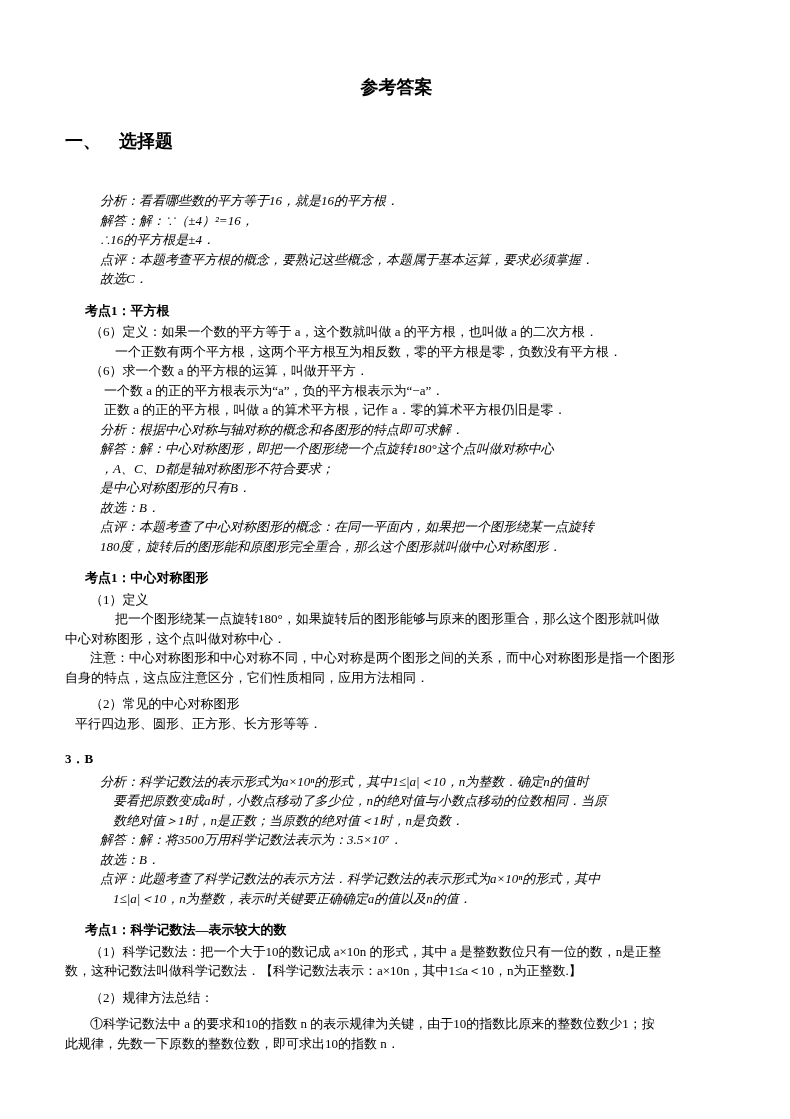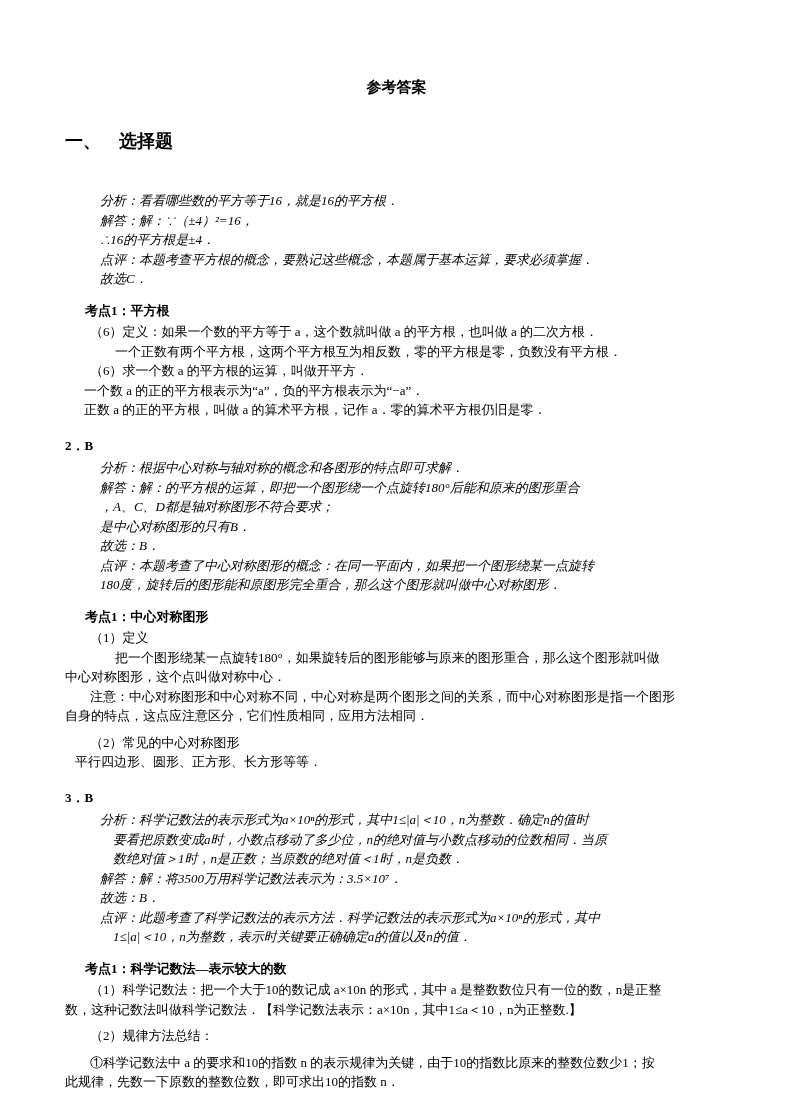--- a/index.html
+++ b/index.html
@@ -18,21 +18,21 @@
     font-size: 13px;
     line-height: 19.5px;
   }
   .line {
     white-space: pre-wrap;
     word-break: break-all;
   }
   .title {
     text-align: center;
     font-weight: bold;
-    font-size: 15px;
+    font-size: 18px;
     margin: 0 0 34px 0;
   }
   .section {
     font-weight: bold;
     font-size: 18px;
     margin-bottom: 40px;
   }
   .qnum {
     font-weight: bold;
     margin-top: 16px;
@@ -47,21 +47,21 @@
     font-style: italic;
   }
   .kaodian {
     font-weight: bold;
     margin-left: 20px;
     margin-top: 12px;
     margin-bottom: 2px;
   }
   .item  { margin-left: 25px; }
   .itemc { margin-left: 50px; }
-  .itemc2{ margin-left: 19px; }
+  .itemc2{ margin-left: 39px; }
   .flush { margin-left: 0; }
   .list  { margin-left: 10px; }
   .sp    { margin-top: 7px; }
 </style>
 </head>
 <body>
 
 <div class="page">
   <h1 class="title line">参考答案</h1>
   <div class="section line">一、    选择题</div>
@@ -70,23 +70,22 @@
       <div class="line exp">解答：解：∵（±4）²=16，</div>
       <div class="line exp">∴16的平方根是±4．</div>
       <div class="line exp">点评：本题考查平方根的概念，要熟记这些概念，本题属于基本运算，要求必须掌握．</div>
       <div class="line exp">故选C．</div>
       <div class="line kaodian">考点1：平方根</div>
       <div class="line item">（6）定义：如果一个数的平方等于 a，这个数就叫做 a 的平方根，也叫做 a 的二次方根．</div>
       <div class="line itemc">一个正数有两个平方根，这两个平方根互为相反数，零的平方根是零，负数没有平方根．</div>
       <div class="line item">（6）求一个数 a 的平方根的运算，叫做开平方．</div>
       <div class="line itemc2">一个数 a 的正的平方根表示为“a”，负的平方根表示为“−a”．</div>
       <div class="line itemc2">正数 a 的正的平方根，叫做 a 的算术平方根，记作 a．零的算术平方根仍旧是零．</div>
-      <div class="line qnum">2．B</div>
       <div class="line exp">分析：根据中心对称与轴对称的概念和各图形的特点即可求解．</div>
-      <div class="line exp">解答：解：的平方根的运算，即把一个图形绕一个点旋转180°后能和原来的图形重合</div>
+      <div class="line exp">解答：解：中心对称图形，即把一个图形绕一个点旋转180°这个点叫做对称中心</div>
       <div class="line exp">，A、C、D都是轴对称图形不符合要求；</div>
       <div class="line exp">是中心对称图形的只有B．</div>
       <div class="line exp">故选：B．</div>
       <div class="line exp">点评：本题考查了中心对称图形的概念：在同一平面内，如果把一个图形绕某一点旋转</div>
       <div class="line exp">180度，旋转后的图形能和原图形完全重合，那么这个图形就叫做中心对称图形．</div>
       <div class="line kaodian">考点1：中心对称图形</div>
       <div class="line item">（1）定义</div>
       <div class="line itemc">把一个图形绕某一点旋转180°，如果旋转后的图形能够与原来的图形重合，那么这个图形就叫做</div>
       <div class="line flush">中心对称图形，这个点叫做对称中心．</div>
       <div class="line item">注意：中心对称图形和中心对称不同，中心对称是两个图形之间的关系，而中心对称图形是指一个图形</div>

